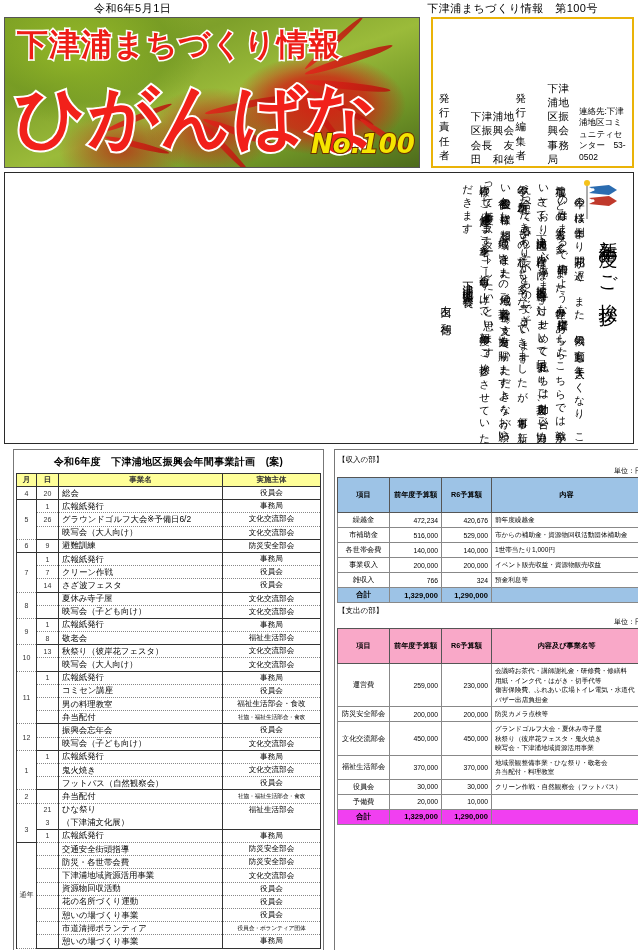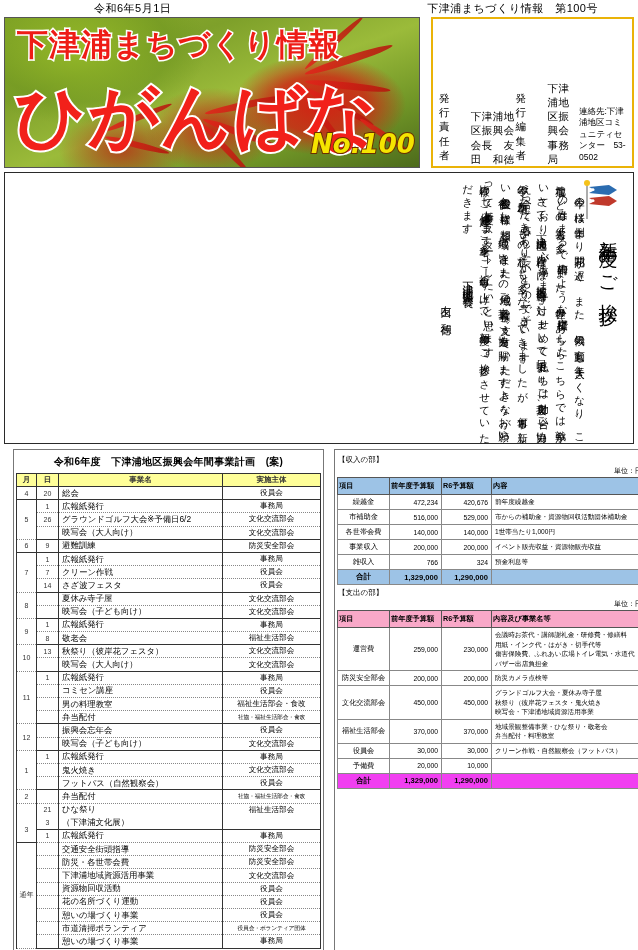--- a/index.html
+++ b/index.html
@@ -127,21 +127,21 @@
   .plan tr.solid > td { border-bottom: 1px solid #333; }
   .plan tr.dotted > td { border-bottom: 1px dotted #888; }
   .plan tr.none > td { border-bottom: 0; }
   .plan .mon-cell { border-bottom: 1px solid #333; }
 
   .budget { font-size: 7.5px; }
   .sect-label { font-size: 7.5px; padding: 3px 0 1px 1px; }
   .unit { font-size: 7px; text-align: right; padding-bottom: 1px; }
   .budget table { border: 1px solid #555; }
   .budget th {
-    font-size: 7.2px; font-weight: bold; border: 1px solid #555; padding: 3px 1px; text-align: left;
+    font-size: 7.2px; font-weight: bold; border: 1px solid #555; padding: 12px 1px; text-align: center;
   }
   .budget td { border: 1px solid #888; padding: 2px 3px; font-size: 7px; vertical-align: middle; }
   .budget td.num { text-align: right; white-space: nowrap; font-size: 6.8px; }
   .budget td.item { text-align: center; font-size: 7.2px; }
   .budget td.desc { text-align: left; font-size: 6.6px; line-height: 1.45; }
   .inc th { background: #9dc3e6; color:#000; }
   .inc tr.total td { background:#9dc3e6; font-weight:bold; font-size:7.6px; }
   .exp th { background: #f9a8c8; color:#000; }
   .exp tr.total td { background:#f13ff1; font-weight:bold; font-size:7.6px; }
 </style>

